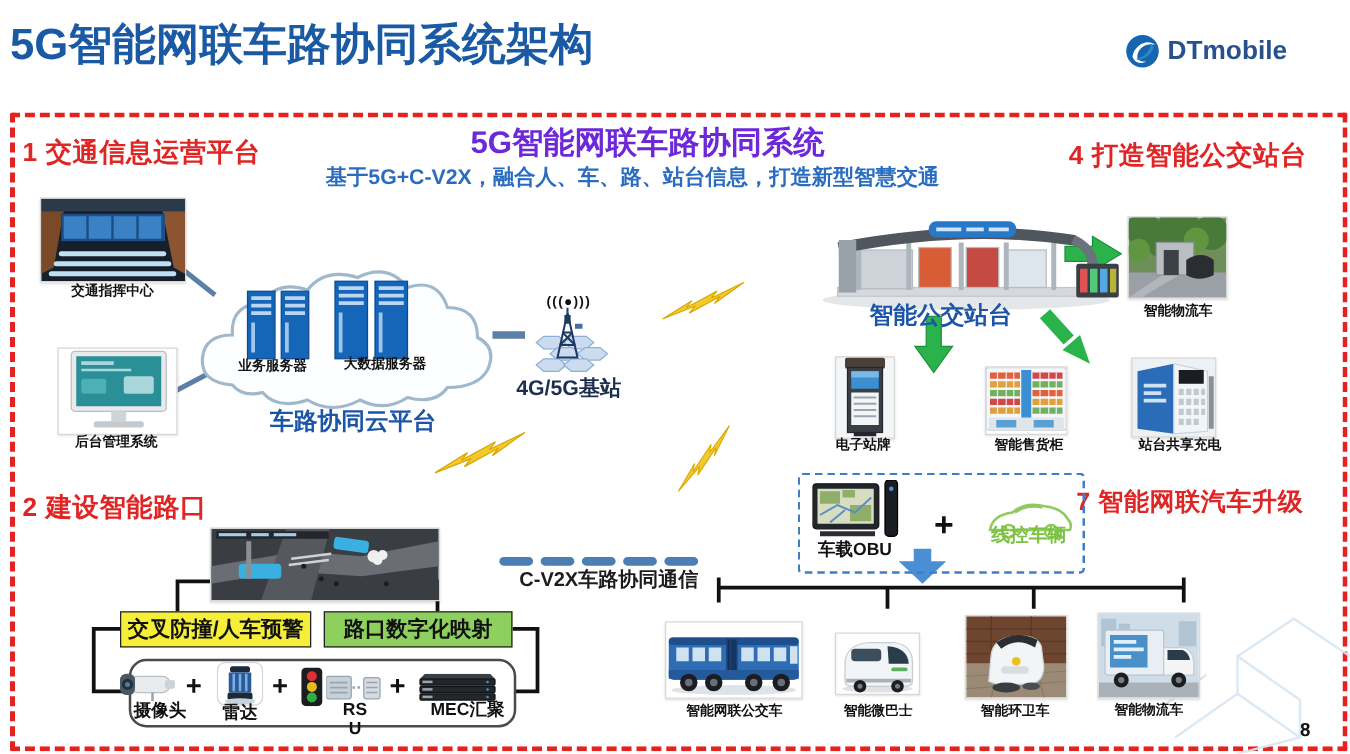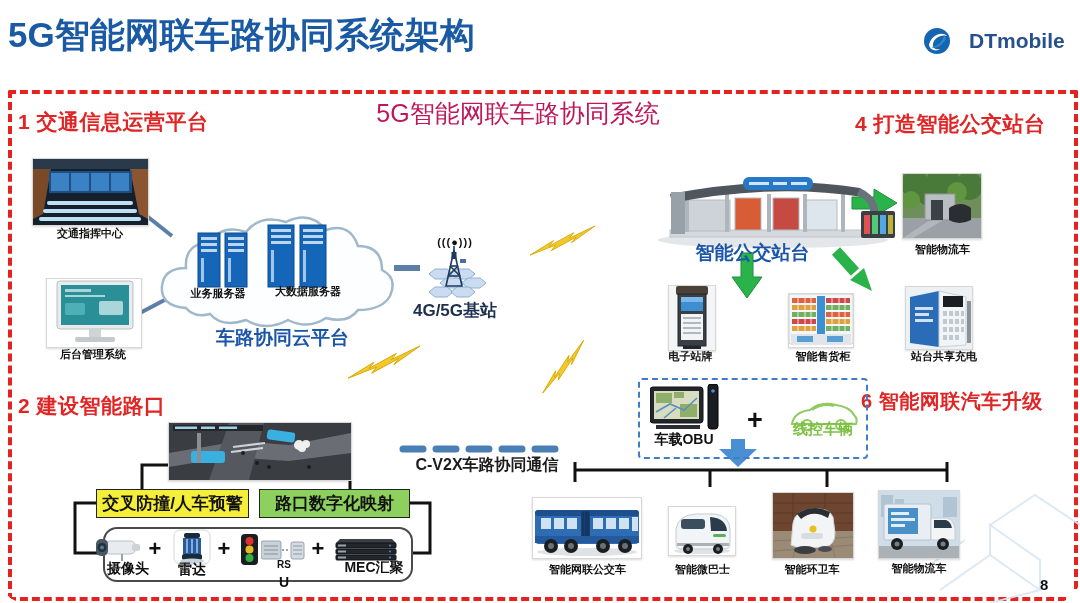--- a/index.html
+++ b/index.html
@@ -1,33 +1,33 @@
 <!DOCTYPE html>
 <html><head>
 <meta charset="utf-8">
 <style>
   html,body{margin:0;padding:0;background:#fff;}
   #slide{position:relative;width:1080px;height:603px;background:#fff;overflow:hidden;
-         font-family:"Liberation Sans","DejaVu Sans",sans-serif;border-radius:26px;}
+         font-family:"Liberation Sans","DejaVu Sans",sans-serif;}
   .abs{position:absolute;}
   .lbl{position:absolute;font-weight:600;font-size:11px;line-height:1.15;color:#111;text-align:center;}
   .sec{position:absolute;font-weight:800;font-size:21px;color:#e02525;white-space:nowrap;letter-spacing:.5px;}
   .bb{color:#1b55a8;font-weight:800;}
   .plus{position:absolute;font-weight:800;color:#111;text-align:center;}
   .photo{position:absolute;border:1px solid #d8d8d8;box-shadow:0 1px 2px rgba(0,0,0,.15);}
   svg{display:block;}
 </style>
 </head>
 <body>
 
 <div id="slide">
 
   <div class="abs" style="left:8px;top:12px;font-size:35px;font-weight:800;color:#1a5aa5;white-space:nowrap;">5G智能网联车路协同系统架构</div>
 
-  <div class="abs" style="left:922px;top:26px;display:flex;align-items:center;gap:12px;">
+  <div class="abs" style="left:899px;top:26px;display:flex;align-items:center;">
     <svg width="30" height="30" viewBox="0 0 30 30">
       <circle cx="15" cy="15" r="13" fill="#1565b0"></circle>
       <path d="M7,19 C9,9 20,5 25,10 C19,8 12,12 11,18 C10,22 14,24 18,23 C14,26 8,24 7,19 Z" fill="#fff"></path>
       <path d="M10,21 C16,20 21,15 22,9 L24,12 C22,18 16,22 11,22 Z" fill="#2f86c8"></path>
     </svg>
     <span style="margin-left:5px;font-size:21px;color:#27508e;">
       <b style="font-weight:800;">DT</b><span style="font-weight:700;">mobile</span>
     </span>
   </div>
 
@@ -35,26 +35,27 @@
 
   <svg class="abs" style="left:930px;top:470px;" width="150" height="133" viewBox="0 0 150 133">
     <g stroke="#d9e7f3" stroke-width="2" fill="none" opacity="0.9">
       <path d="M10,120 L60,85 L110,120 L60,133"></path>
       <path d="M60,85 L60,55 L110,90 L110,120"></path>
       <path d="M60,55 L105,25 L150,55"></path>
       <path d="M0,95 L35,70"></path>
     </g>
   </svg>
 
-  <div class="abs" style="left:288px;top:97px;width:460px;text-align:center;font-size:25px;font-weight:400;color:#be185d;">5G智能网联车路协同系统</div>
+  <div class="abs" style="left:288px;top:97px;width:460px;text-align:center;font-size:25px;font-weight:700;color:#6d28d9;">5G智能网联车路协同系统</div>
+  <div class="abs" style="left:166px;top:130px;width:680px;text-align:center;font-size:17px;font-weight:800;color:#2a6cc0;">基于5G+C-V2X，融合人、车、路、站台信息，打造新型智慧交通</div>
 
   <div class="sec" style="left:18px;top:108px;">1 交通信息运营平台</div>
   <div class="sec" style="left:855px;top:110px;">4 打造智能公交站台</div>
   <div class="sec" style="left:18px;top:392px;">2 建设智能路口</div>
-  <div class="sec" style="left:861px;top:388px;font-size:20px;">6 智能网联汽车升级</div>
+  <div class="sec" style="left:861px;top:388px;font-size:20px;">7 智能网联汽车升级</div>
 
   <svg class="abs" style="left:0;top:0;pointer-events:none;" width="1080" height="603" viewBox="0 0 1080 603">
     <defs>
       <linearGradient id="gold" x1="0" y1="0" x2="1" y2="1">
         <stop offset="0" stop-color="#f7db4e"></stop>
           <stop offset="1" stop-color="#edb80e"></stop>
       </linearGradient>
       <polygon id="bolt" points="0,26 21,13 17,18 39,6 35,11 58,0 37,15 41,10 19,22 23,17" fill="url(#gold)" stroke="#d9a700" stroke-width="0.8"></polygon>
     </defs>
 
@@ -449,21 +450,21 @@
       </g>
     <g fill="#4a90d4">
         <circle cx="56" cy="6.5" r="1"></circle>
         <circle cx="56" cy="12.5" r="1"></circle>
         <circle cx="56" cy="18.5" r="1"></circle>
       </g>
   </svg>
 
   <div class="lbl" style="left:100px;top:560px;width:56px;font-size:14px;">摄像头</div>
   <div class="lbl" style="left:166px;top:561px;width:52px;font-size:14px;">雷达</div>
-  <div class="lbl" style="left:264px;top:559px;width:40px;font-size:10px;">RS</div>
+  <div class="lbl" style="left:264px;top:559px;width:40px;font-size:14px;">RS</div>
   <div class="lbl" style="left:264px;top:574px;width:40px;font-size:14px;z-index:5;">U</div>
   <div class="lbl" style="left:338px;top:559px;width:72px;font-size:14px;">MEC汇聚</div>
 
   <svg class="photo" style="left:532px;top:497px;background:#fff;" width="108" height="60" viewBox="0 0 108 60">
     <ellipse cx="54" cy="54" rx="50" ry="4" fill="#dfe3e6"></ellipse>
     <rect x="2" y="12" width="104" height="34" rx="4" fill="#2e6db4"></rect>
     <rect x="2" y="12" width="104" height="6" rx="3" fill="#1d4f8c"></rect>
     <g fill="#cfe2f2">
         <rect x="8" y="20" width="10" height="11"></rect>
         <rect x="21" y="20" width="10" height="11"></rect>

